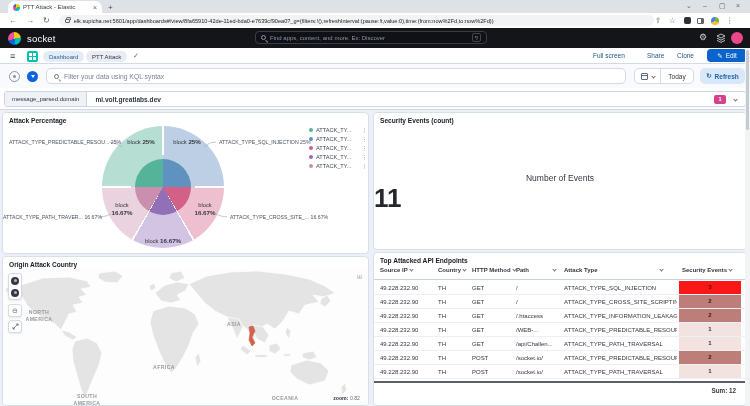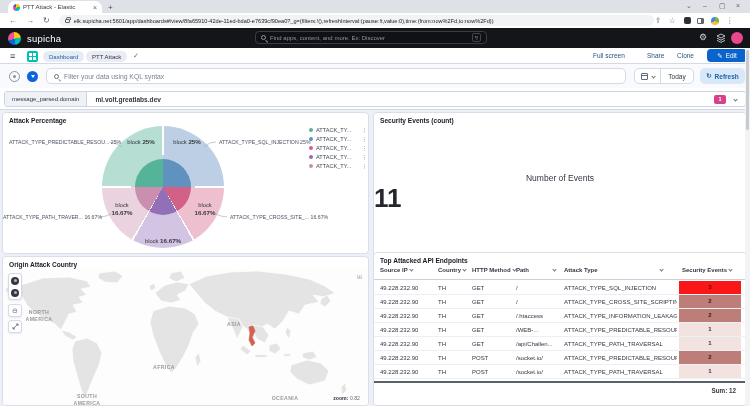--- a/index.html
+++ b/index.html
@@ -142,21 +142,21 @@
   </div>
   <span class="abs chromeic" style="left:655px">⇧</span>
   <span class="abs chromeic" style="left:669px">☆</span>
   <span class="abs" id="ext-icon" style="left:684px; top:17px"></span>
   <span class="abs" id="panel-icon" style="left:697px; top:17.5px"></span>
   <span class="abs" id="chrome-avatar" style="left:711px; top:16.5px"></span>
   <span class="abs chromeic" style="left:726px">⋮</span>
 
   <div class="abs" id="ehdr">
     <span id="elogo"></span>
-    <span id="ebrand">supicha</span>
+    <span id="ebrand">socket</span>
   </div>
   <div class="abs" id="esearch">
     <span class="mag"></span>
     <span id="esearch-ph">Find apps, content, and more. Ex: Discover</span>
     <span id="ekey">*/</span>
   </div>
   <span class="abs ehic" style="left:699px; top:32px">⚙</span>
   <svg class="abs" style="left:716px; top:33px" width="10" height="10" viewBox="0 0 10 10">
       <path d="M5 1 L9 3 L5 5 L1 3 Z M1 5.2 L5 7.2 L9 5.2 M1 7.4 L5 9.4 L9 7.4" fill="none" stroke="#cbd0d9" stroke-width="0.9"></path>
     </svg>
@@ -255,21 +255,21 @@
         <span class="legend-txt">ATTACK_TY...</span>
         <span class="legend-dots">⋮</span>
       </div>
     <div class="legend-row" style="left:306px; top:50px">
         <span class="legend-dot" style="background: rgb(202, 142, 174);"></span>
         <span class="legend-txt">ATTACK_TY...</span>
         <span class="legend-dots">⋮</span>
       </div>
   </div>
 
-  <div class="panel" style="left:373px; top:112px; width:374px; height:168px">
+  <div class="panel" style="left:373px; top:112px; width:374px; height:138px">
     <span class="ptitle">Security Events (count)</span>
     <span id="metric-label">Number of Events</span>
     <span id="metric-value">11</span>
   </div>
 
   <div class="panel" style="left:2px; top:256px; width:367px; height:150px">
     <span class="ptitle">Origin Attack Country</span>
     <div id="mapbox">
       <svg width="365" height="136" viewBox="0 0 365 136">
         <g fill="#e4e4e4" stroke="#ffffff" stroke-width="0.7">

